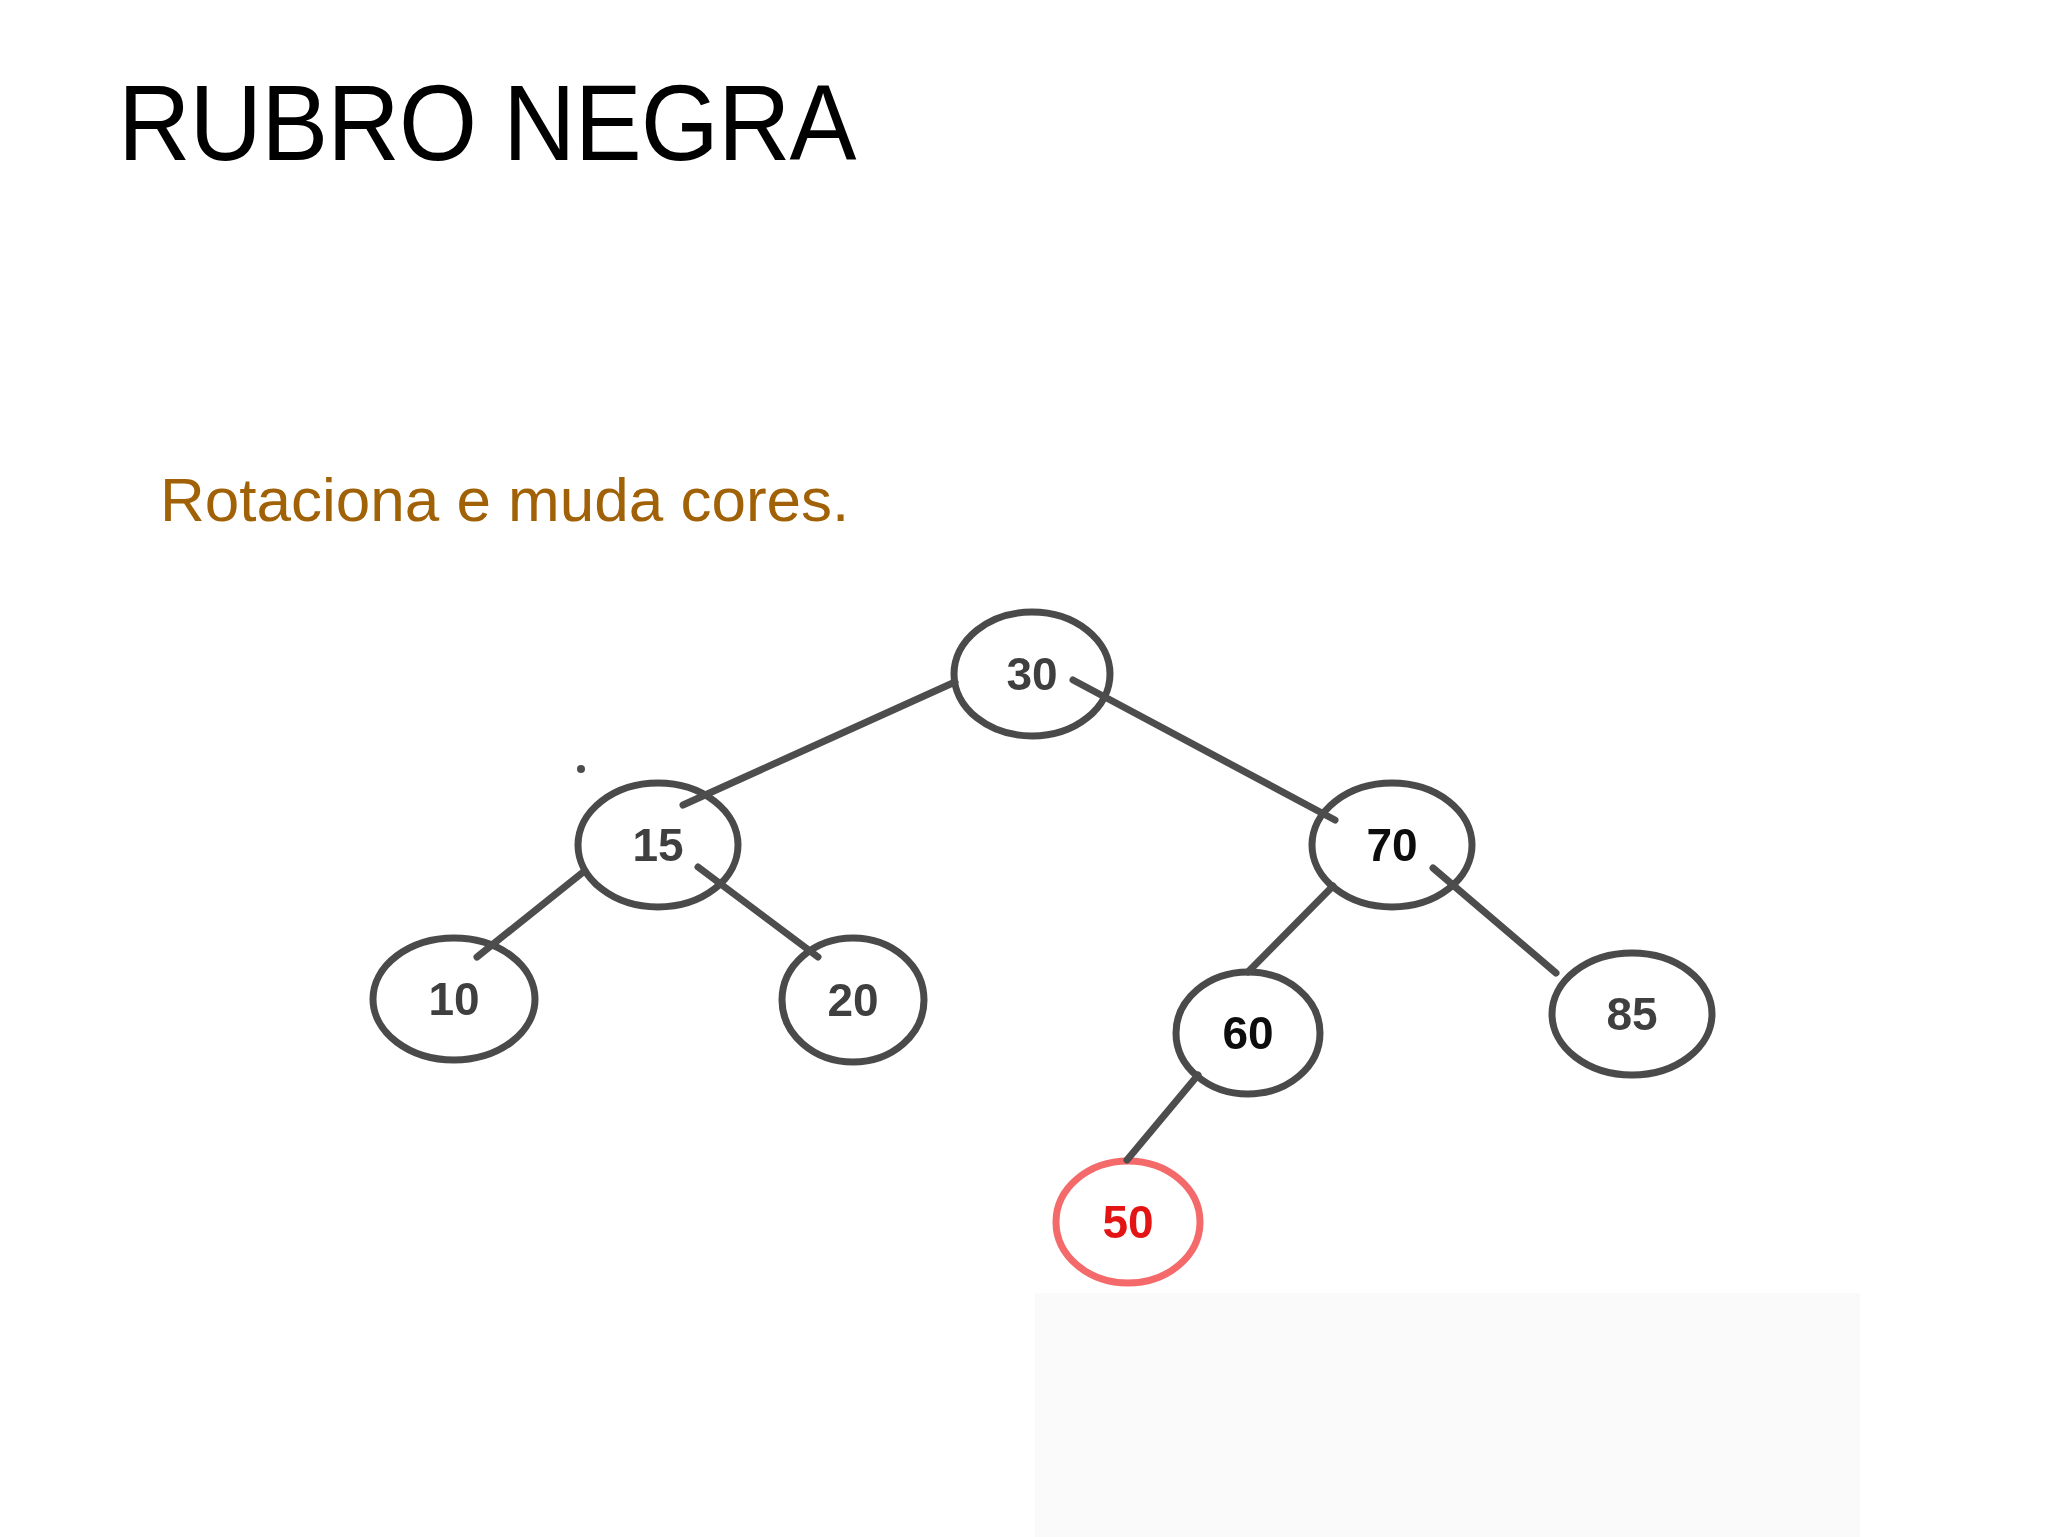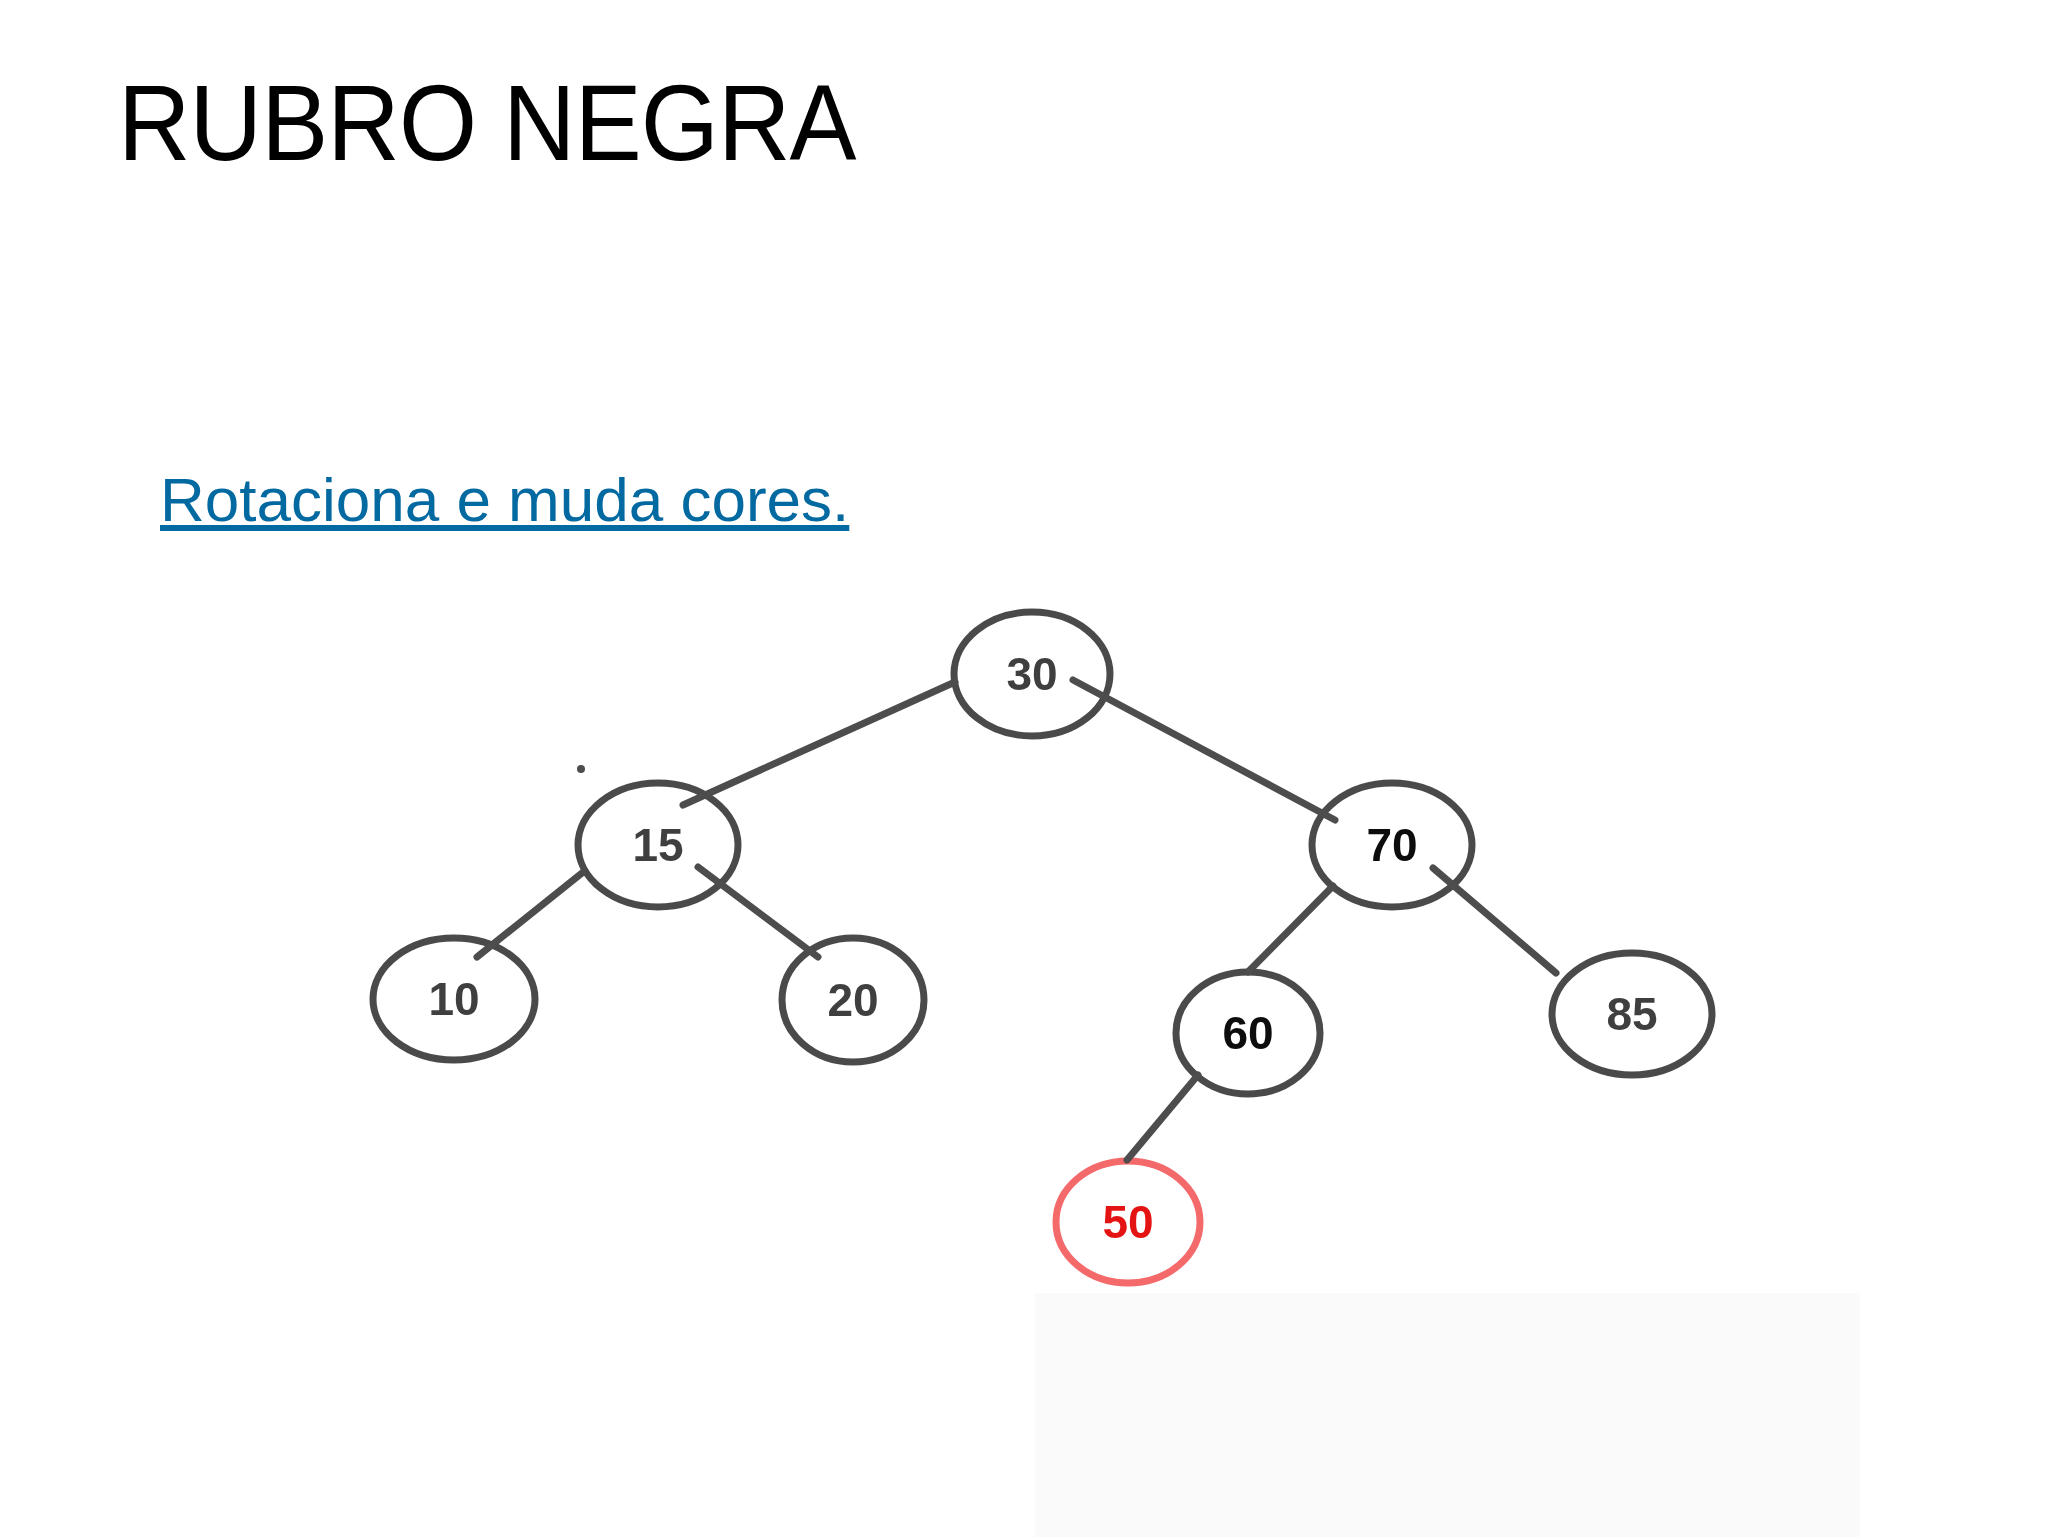--- a/index.html
+++ b/index.html
@@ -59,21 +59,21 @@
     font-weight: 700;
     font-size: 46px;
     text-anchor: middle;
   }
 </style>
 </head>
 <body>
 
 <div class="slide" style="background: rgb(255, 255, 255);">
   <h1 class="title" style="color: rgb(0, 0, 0);">RUBRO NEGRA</h1>
-  <p class="subtitle" style="color: #0369a1; text-decoration: underline;">Rotaciona e muda cores.</p>
+  <p class="subtitle" style="color: #a16207;">Rotaciona e muda cores.</p>
   <div class="footer-panel" style="background: rgb(250, 250, 250);"></div>
   <svg class="tree" viewBox="0 0 2048 1537" xmlns="http://www.w3.org/2000/svg">
       <ellipse cx="1032" cy="674" rx="78" ry="62" fill="#ffffff" stroke="#4a4a4a" stroke-width="7"></ellipse>
       <ellipse cx="658" cy="845" rx="80" ry="62" fill="#ffffff" stroke="#4a4a4a" stroke-width="7"></ellipse>
       <ellipse cx="1392" cy="845" rx="80" ry="62" fill="#ffffff" stroke="#4a4a4a" stroke-width="7"></ellipse>
       <ellipse cx="454" cy="999" rx="81" ry="61" fill="#ffffff" stroke="#4a4a4a" stroke-width="7"></ellipse>
       <ellipse cx="853" cy="1000" rx="71" ry="62" fill="#ffffff" stroke="#4a4a4a" stroke-width="7"></ellipse>
       <ellipse cx="1248" cy="1033" rx="72" ry="61" fill="#ffffff" stroke="#4a4a4a" stroke-width="7"></ellipse>
       <ellipse cx="1632" cy="1014" rx="80" ry="61" fill="#ffffff" stroke="#4a4a4a" stroke-width="7"></ellipse>
       <ellipse cx="1128" cy="1222" rx="72" ry="61" fill="#ffffff" stroke="#f4696a" stroke-width="7"></ellipse>

